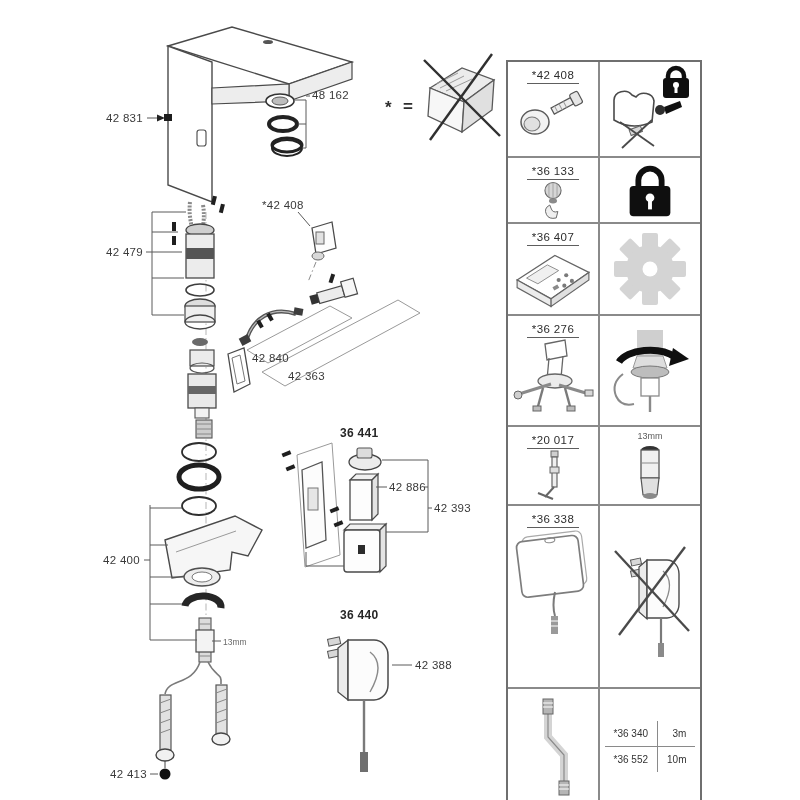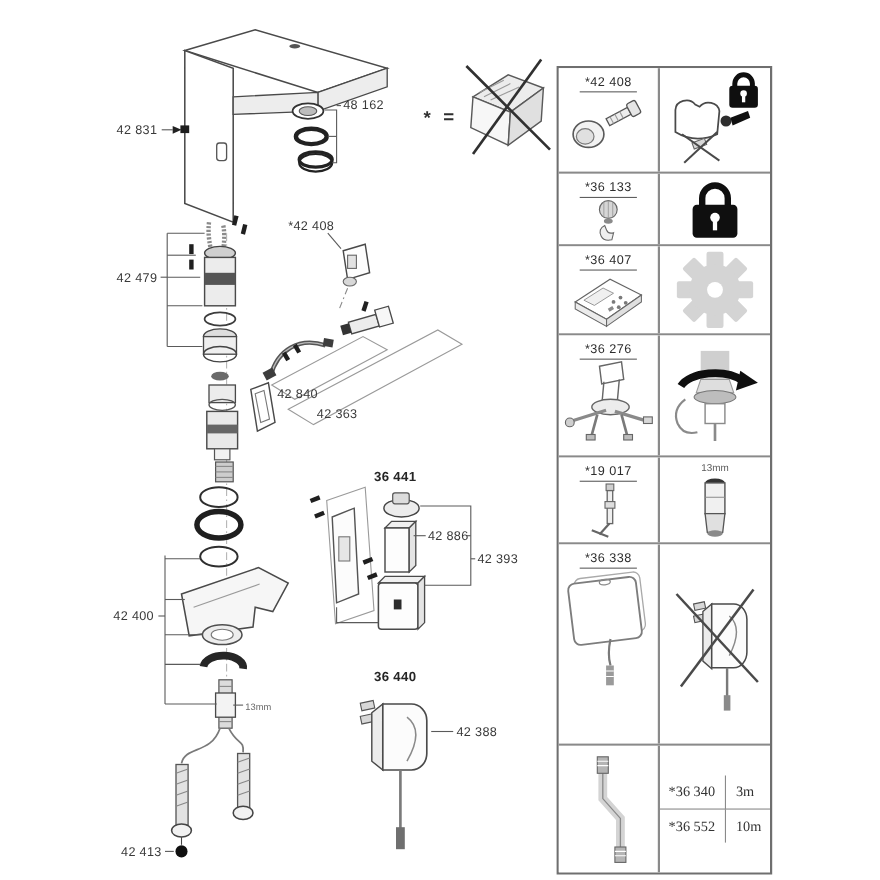--- a/index.html
+++ b/index.html
@@ -24,22 +24,22 @@
   .ptrow { display:flex; border-bottom:2px solid #8a8a8a; box-sizing:border-box; background:#fff; }
   .ptrow:last-child { border-bottom:none; }
   .cell { box-sizing:border-box; overflow:hidden; }
   .cell.left  { width:92px; border-right:2px solid #8a8a8a; display:flex; flex-direction:column; align-items:center; }
   .cell.right { flex:1; display:flex; flex-direction:column; align-items:center; justify-content:center; }
   .pnum {
     font-size:11.5px; color:#2d2d2d; letter-spacing:.4px; white-space:nowrap;
     border-bottom:1px solid #5e5e5e; padding:0 5px 2px; margin-top:7px;
   }
   .rlabel { font-size:9px; color:#5c5c5c; margin-bottom:2px; }
-  .vtable { display:grid; grid-template-columns:auto auto; font-size:13px; color:#333; align-items:center;font-family:Liberation Serif, serif; }
-  .vcell  { padding:7px 9px; white-space:nowrap; }
+  .vtable { display:grid; grid-template-columns:auto auto; font-size:10px; color:#333; align-items:center; }
+  .vcell  { padding:7px 9px; white-space:nowrap;text-align:right; }
   .vpart  { border-right:1.5px solid #8a8a8a; text-align:right; }
   .vtop   { border-bottom:1.5px solid #8a8a8a; }
 </style>
 </head>
 <body>
 
 <div class="canvas">
 
   <svg width="505" height="800" viewBox="0 0 505 800" style="position:absolute;left:0;top:0">
 
@@ -296,21 +296,21 @@
       <div class="cell right">
         <svg width="80" height="66" viewBox="0 0 80 66">
           <path d="M28,30 v-7 a12,12 0 0 1 24,0 v7" stroke="#0f0f0f" stroke-width="6" fill="none"></path>
           <rect x="19" y="29" width="42" height="31" rx="4" fill="#0f0f0f"></rect>
           <circle cx="40" cy="41" r="4.5" fill="#fff"></circle>
             <rect x="38" y="43" width="4" height="10" fill="#fff"></rect>
         </svg>
       </div>
     </div>
 
-    <div class="ptrow" style="height:81px">
+    <div class="ptrow" style="height:92px">
       <div class="cell left">
         <span class="pnum">*36 407</span>
         <svg width="88" height="72" viewBox="0 0 88 72">
           <polygon points="6,36 46,10 82,28 42,56" fill="#ffffff" stroke="#666" stroke-width="1.4"></polygon>
           <polygon points="6,36 6,44 42,64 42,56" fill="#ececec" stroke="#666" stroke-width="1.2"></polygon>
           <polygon points="42,56 42,64 82,36 82,28" fill="#e0e0e0" stroke="#666" stroke-width="1.2"></polygon>
           <polygon points="16,34 38,20 50,26 28,40" fill="#f0f0f0" stroke="#8a8a8a" stroke-width="1"></polygon>
           <circle cx="50" cy="36" r="2.2" fill="#7a7a7a"></circle>
             <circle cx="58" cy="31" r="2.2" fill="#7a7a7a"></circle>
           <circle cx="56" cy="42" r="2.2" fill="#7a7a7a"></circle>
@@ -359,21 +359,21 @@
           <ellipse cx="43" cy="44" rx="19" ry="6" fill="#bdbdbd" stroke="#777"></ellipse>
           <path d="M16,46 q-12,9 -7,22 q5,11 18,8" fill="none" stroke="#8a8a8a" stroke-width="2"></path>
           <rect x="34" y="50" width="18" height="18" fill="#ffffff" stroke="#8a8a8a" stroke-width="1.3"></rect>
           <line x1="43" y1="68" x2="43" y2="84" stroke="#8a8a8a" stroke-width="2.4"></line>
         </svg>
       </div>
     </div>
 
     <div class="ptrow" style="height:79px">
       <div class="cell left">
-        <span class="pnum">*19 017</span>
+        <span class="pnum">*20 017</span>
         <svg width="60" height="52" viewBox="0 0 60 52">
           <rect x="28" y="2" width="7" height="6" fill="#cfcfcf" stroke="#666"></rect>
           <rect x="29" y="8" width="5" height="30" fill="#efefef" stroke="#666" stroke-width="1.2"></rect>
           <rect x="27" y="18" width="9" height="6" fill="#dedede" stroke="#666"></rect>
           <line x1="31" y1="38" x2="22" y2="48" stroke="#666" stroke-width="2"></line>
           <line x1="15" y1="44" x2="30" y2="50" stroke="#666" stroke-width="2"></line>
         </svg>
       </div>
       <div class="cell right">
         <div class="rlabel">13mm</div>

